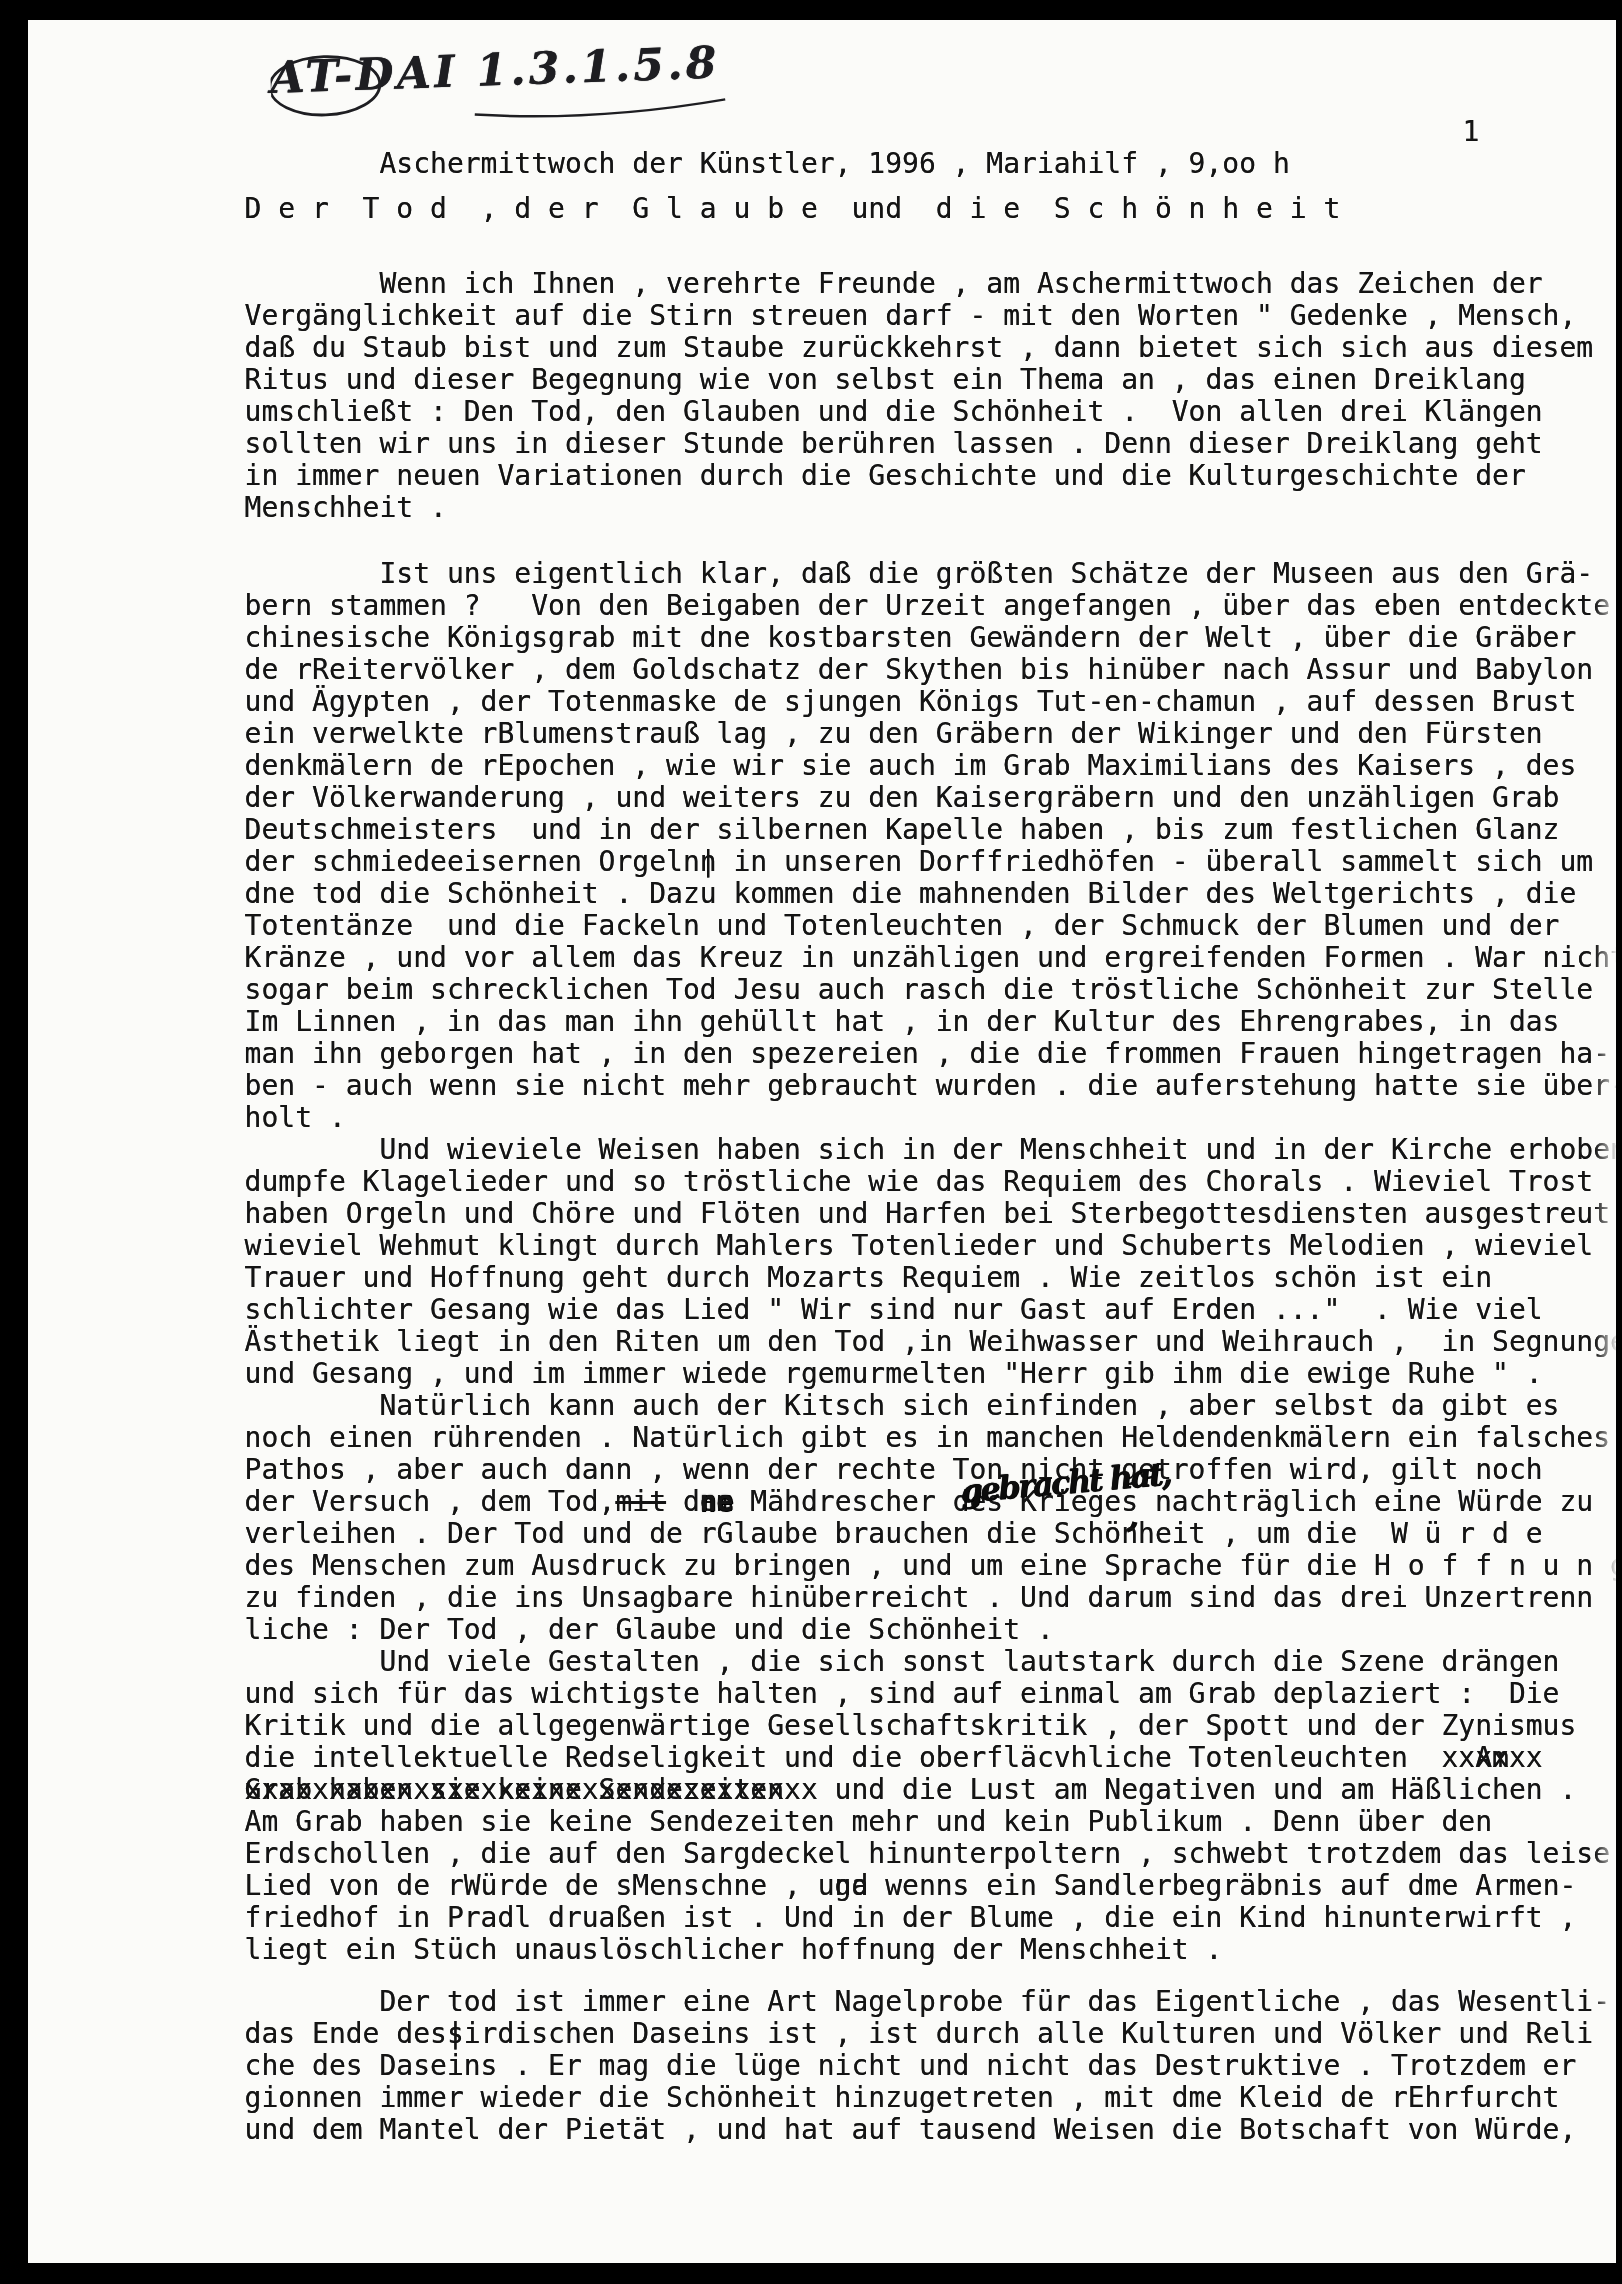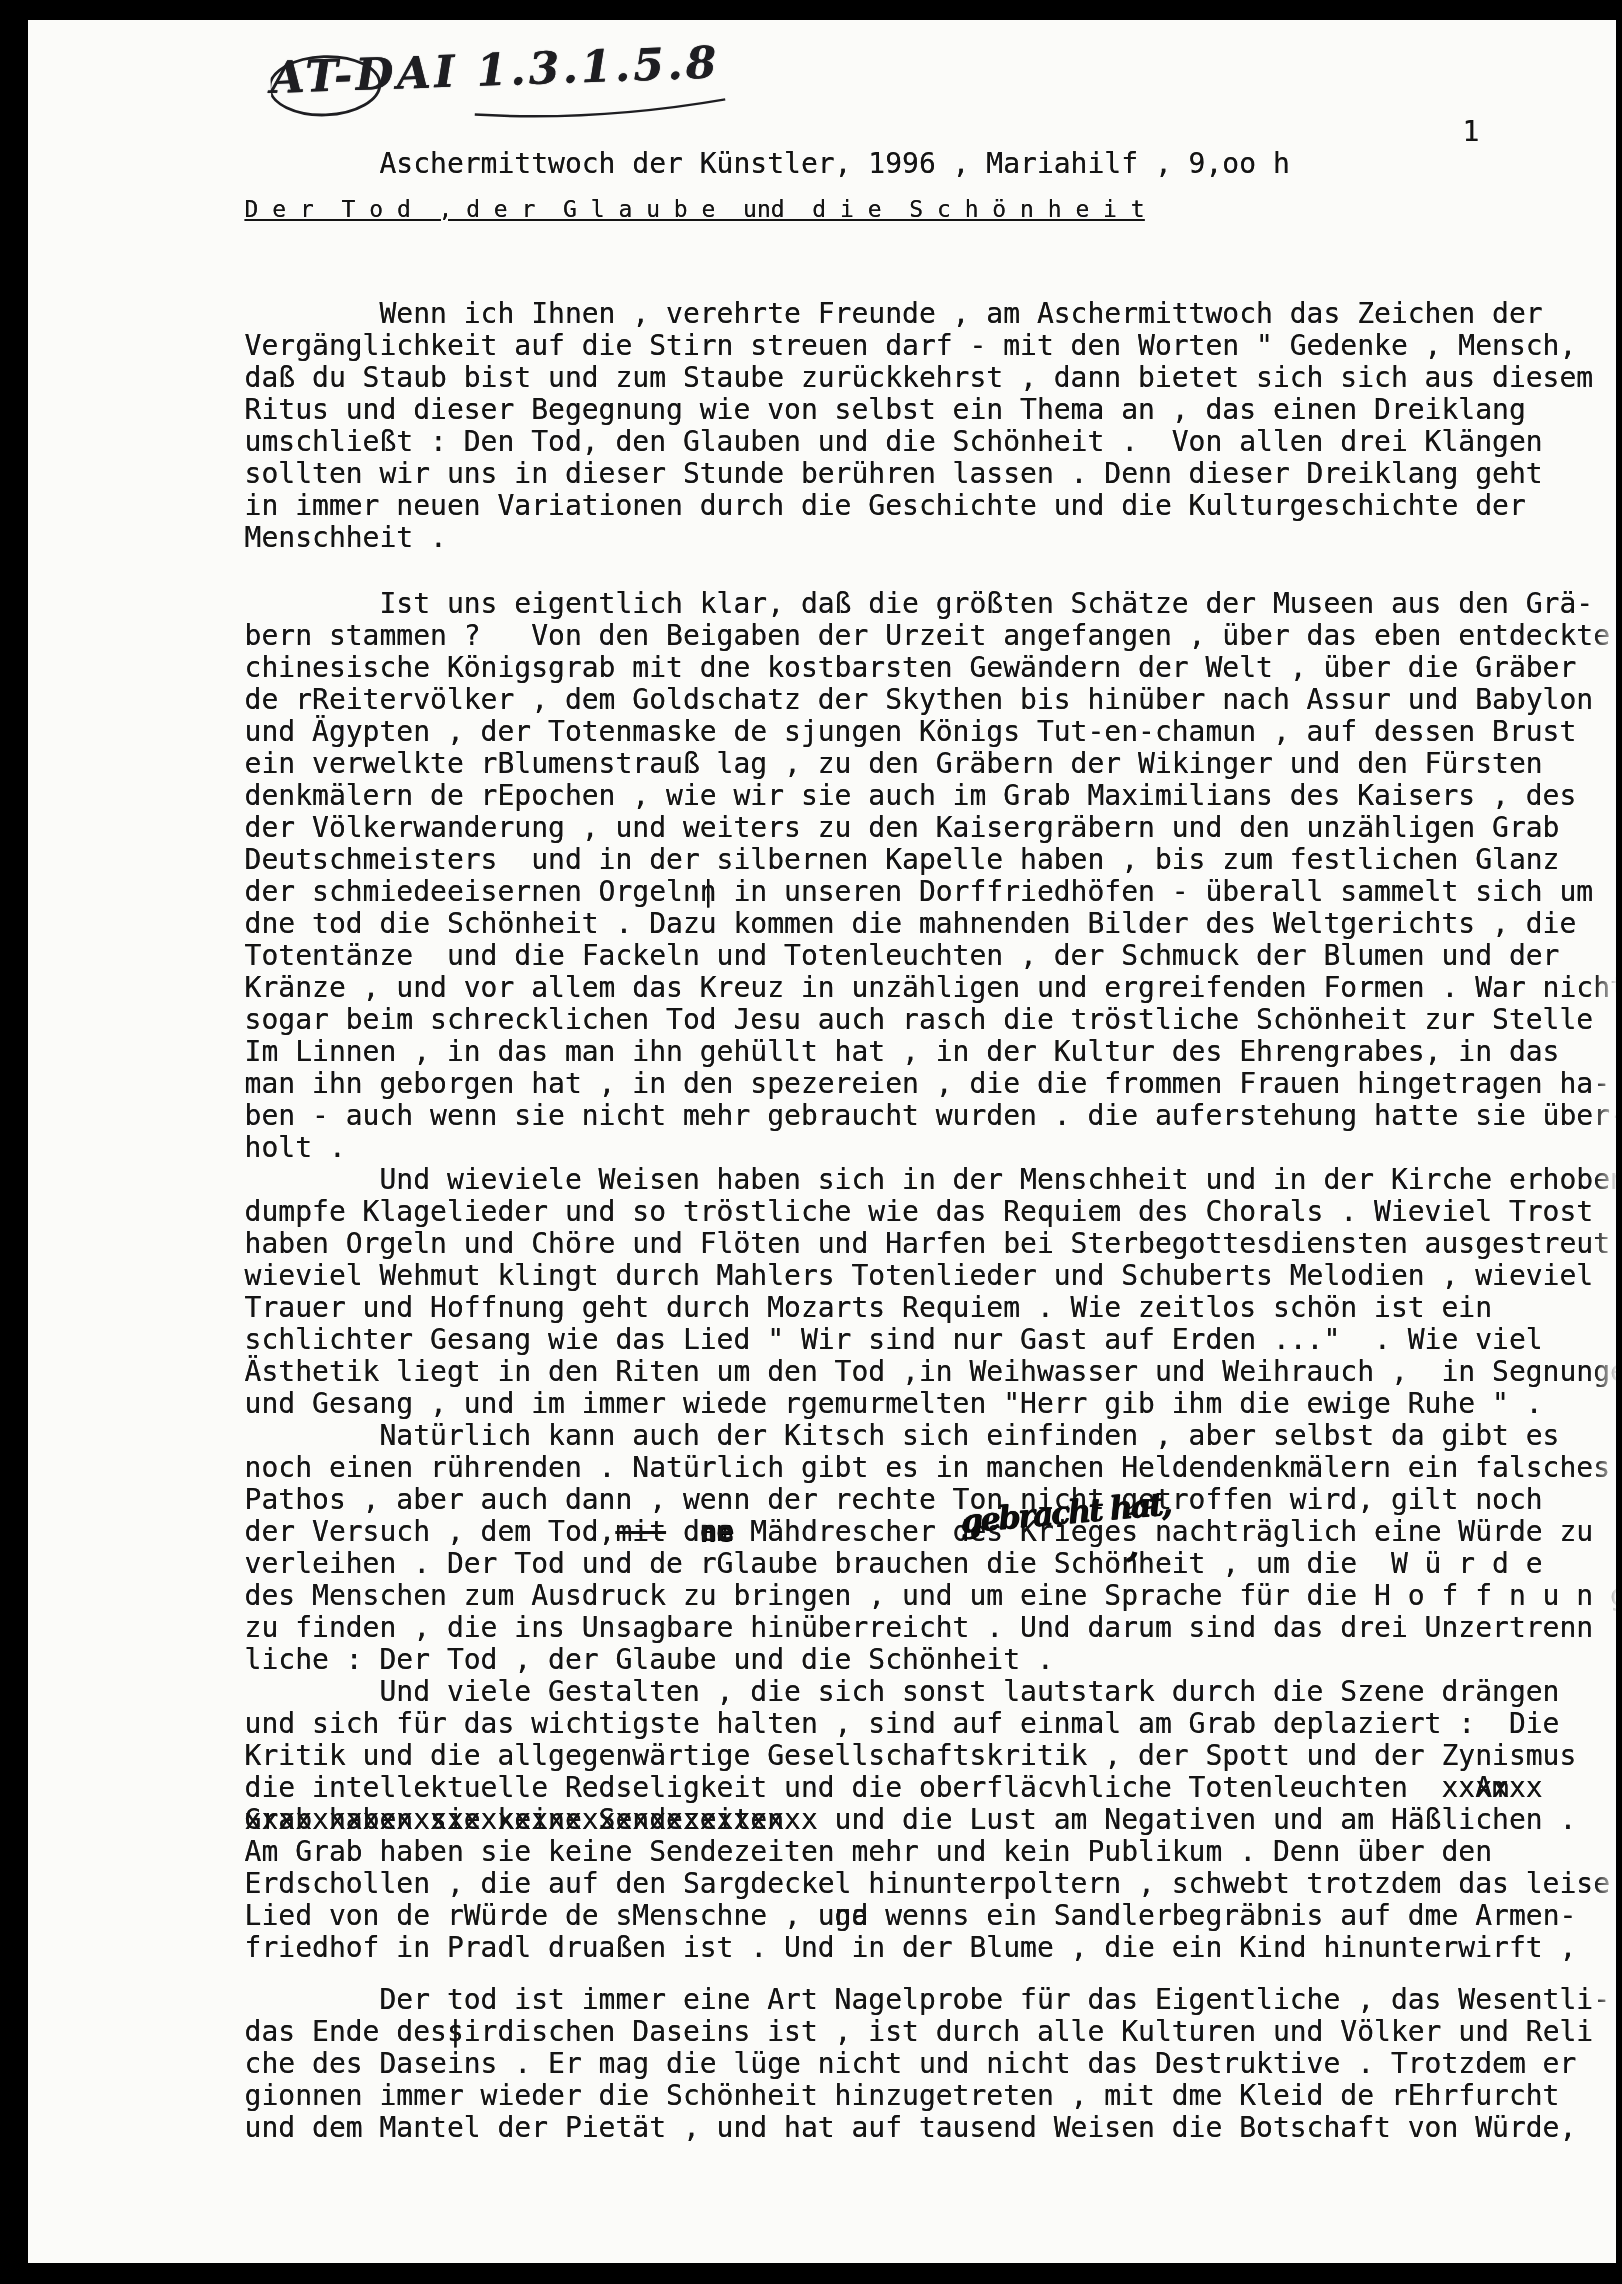--- a/index.html
+++ b/index.html
@@ -7,22 +7,22 @@
         font-family:"DejaVu Sans Mono","Liberation Mono",monospace;}
   .page{position:absolute;left:27.6px;top:19.5px;width:1588px;height:2243px;background:#fbfbf9;
         overflow:hidden;color:#141414;}
   .content{position:absolute;left:0;top:0;width:1588px;height:2243px;
            padding:96px 0 0 217px;box-sizing:border-box;overflow:hidden;}
   .tl{white-space:pre;height:32px;line-height:32px;font-size:28px;position:relative;
       text-shadow:0 0 0.5px rgba(10,10,10,.75);}
   .title-line{position:relative;white-space:pre;height:32px;line-height:32px;font-size:28px;
       margin-bottom:45px;text-shadow:0 0 0.5px rgba(10,10,10,.75);}
   .page-num{position:absolute;left:1218px;top:0;}
-  .heading{white-space:pre;height:32px;line-height:32px;font-size:23px;margin-bottom:73px;
-      text-shadow:0 0 0.6px rgba(10,10,10,.8);text-decoration:underline;}
+  .heading{white-space:pre;height:32px;line-height:32px;font-size:28px;margin-bottom:43px;
+      text-shadow:0 0 0.6px rgba(10,10,10,.8);}
   
   .st-stack{position:relative;display:inline-block;}
   .st-stack::after{content:attr(data-over);position:absolute;left:0;top:0;white-space:pre;}
   .st-blot{font-weight:400;}
   .st-blot::after{font-weight:700;text-shadow:0 0 1.6px #000,0.8px 0 0 #000,0 0.8px 0 #000;}
   .st-strike{text-decoration:line-through;text-decoration-thickness:2.8px;}
   
   .st-hand{position:absolute;font-family:"DejaVu Serif","Liberation Serif",serif;
       font-style:italic;font-weight:700;font-size:32px;letter-spacing:-2.4px;color:#0c0c0c;
       transform:translate(-178px,-19.5px) rotate(-5deg);
@@ -104,20 +104,21 @@
           <div class="tl"><span>liche : Der Tod , der Glaube und die Schönheit .</span></div>
           <div class="tl"><span>        Und viele Gestalten , die sich sonst lautstark durch die Szene drängen</span></div>
           <div class="tl"><span>und sich für das wichtigste halten , sind auf einmal am Grab deplaziert :  Die</span></div>
           <div class="tl"><span>Kritik und die allgegenwärtige Gesellschaftskritik , der Spott und der Zynismus</span></div>
           <div class="tl"><span>die intellektuelle Redseligkeit und die oberfläcvhliche Totenleuchten  xx</span><span class="st-stack" data-over="xx">Am</span><span>xx</span></div>
           <div class="tl"><span class="st-stack" data-over="xxxxxxxxxxxxxxxxxxxxxxxxxxxxxxxx">Grab haben sie keine Sendezeiten</span><span>xx und die Lust am Negativen und am Häßlichen .</span></div>
           <div class="tl"><span>Am Grab haben sie keine Sendezeiten mehr und kein Publikum . Denn über den</span></div>
           <div class="tl"><span>Erdschollen , die auf den Sargdeckel hinunterpoltern , schwebt trotzdem das leise</span></div>
           <div class="tl"><span>Lied von de rWürde de sMenschne , u</span><span class="st-stack" data-over="ga">nd</span><span> wenns ein Sandlerbegräbnis auf dme Armen-</span></div>
           <div class="tl"><span>friedhof in Pradl druaßen ist . Und in der Blume , die ein Kind hinunterwirft ,</span></div>
+          <div class="tl"><span>liegt ein Stüch unauslöschlicher hoffnung der Menschheit .</span></div>
           <div style="height: 20px;"></div>
           <div class="tl"><span>        Der tod ist immer eine Art Nagelprobe für das Eigentliche , das Wesentli-</span></div>
           <div class="tl"><span>das Ende des</span><span class="st-stack" data-over="|">s</span><span>irdischen Daseins ist , ist durch alle Kulturen und Völker und Reli</span></div>
           <div class="tl"><span>che des Daseins . Er mag die lüge nicht und nicht das Destruktive . Trotzdem er</span></div>
           <div class="tl"><span>gionnen immer wieder die Schönheit hinzugetreten , mit dme Kleid de rEhrfurcht</span></div>
           <div class="tl"><span>und dem Mantel der Pietät , und hat auf tausend Weisen die Botschaft von Würde,</span></div>
         </div>
     </div>
 
     <div class="fade-right"></div>

